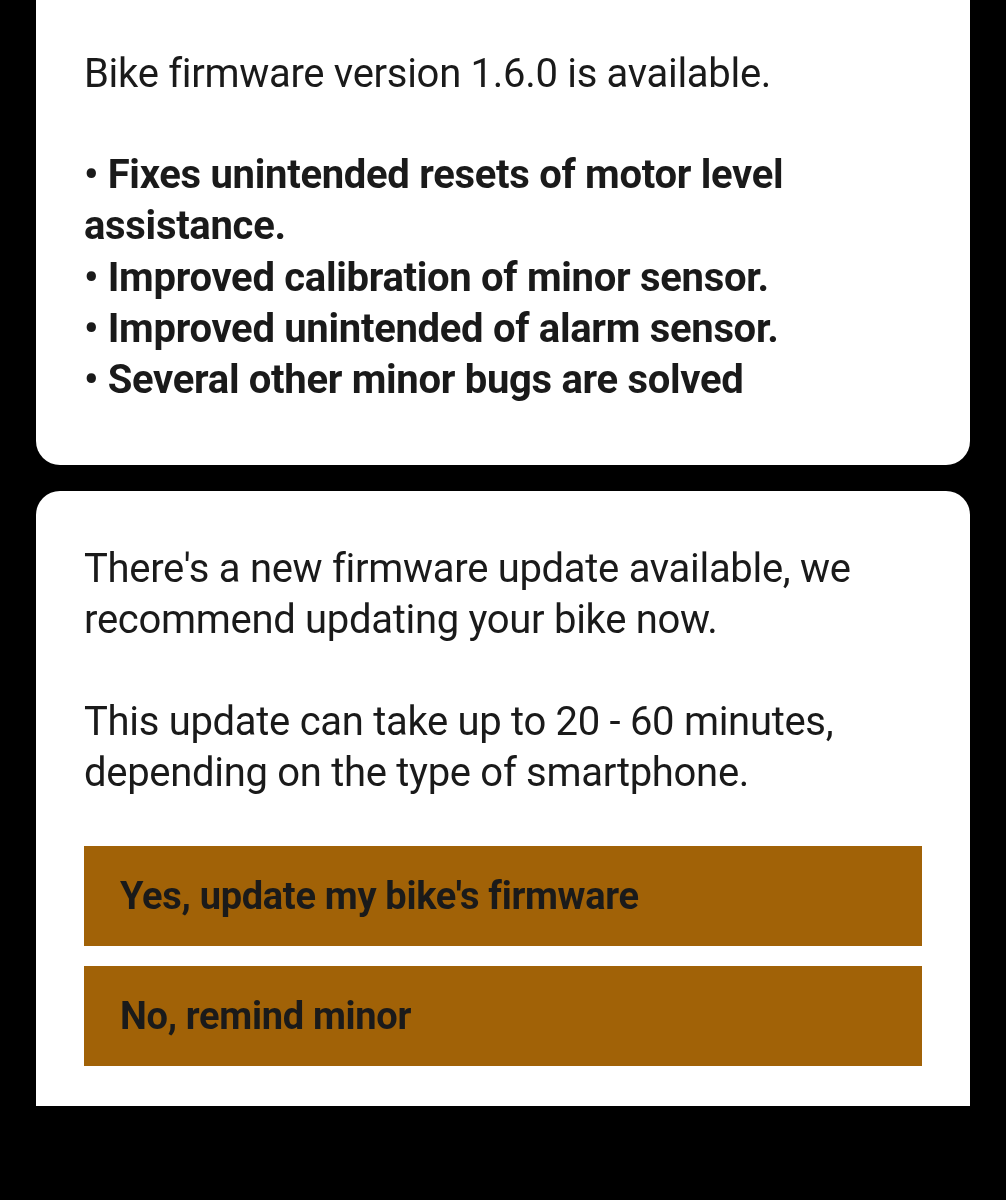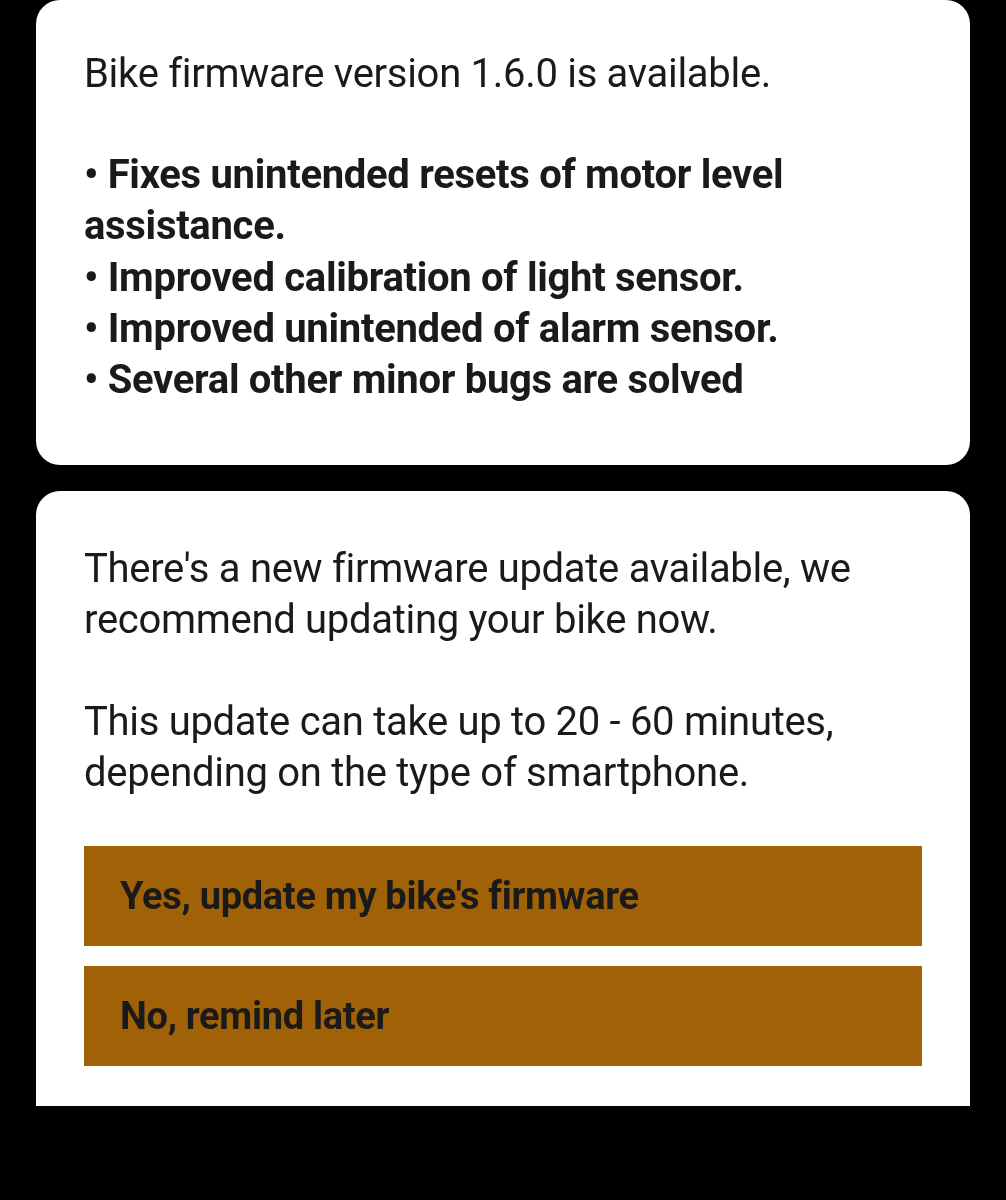--- a/index.html
+++ b/index.html
@@ -21,21 +21,20 @@
       padding: 44px 48px;
       margin: 0 36px;
     }
     .card-top {
       margin-top: 0;
       margin-bottom: 26px;
       border-top-left-radius: 0;
       border-top-right-radius: 0;
       padding-top: 48px;
       padding-bottom: 60px;
-      border-radius: 24px;
     }
     .card-bottom {
       padding-top: 52px;
       padding-bottom: 40px;
       border-bottom-left-radius: 0;
       border-bottom-right-radius: 0;
     }
     .headline {
       font-size: 40px;
       line-height: 1.28;
@@ -84,28 +83,28 @@
       width: 100%;
     }
   </style>
 </head>
 <body>
 
 <div class="card card-top">
   <div class="headline">Bike firmware version 1.6.0 is available.</div>
   <div class="bullets">
     <span class="bullet-line">• <span>Fixes unintended resets of motor level assistance.</span></span>
-    <span class="bullet-line">• <span>Improved calibration of light sensor.</span></span>
+    <span class="bullet-line">• <span>Improved calibration of minor sensor.</span></span>
     <span class="bullet-line">• <span>Improved unintended of alarm sensor.</span></span>
     <span class="bullet-line">• <span>Several other minor bugs are solved</span></span>
   </div>
 </div>
 
 <div class="card card-bottom">
   <div class="prompt-text">
     <div class="prompt-paragraph">There's a new firmware update available, we recommend updating your bike now.</div>
     <div>This update can take up to 20 - 60 minutes, depending on the type of smartphone.</div>
   </div>
   <div class="buttons">
     <button class="action-button">Yes, update my bike's firmware</button>
-    <button class="action-button">No, remind later</button>
+    <button class="action-button">No, remind minor</button>
   </div>
 </div>
 
 </body></html>

